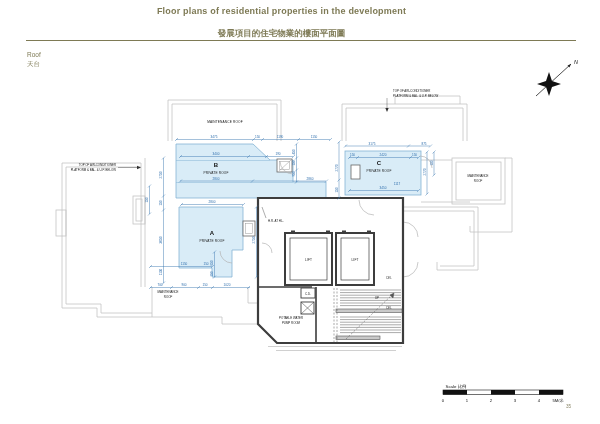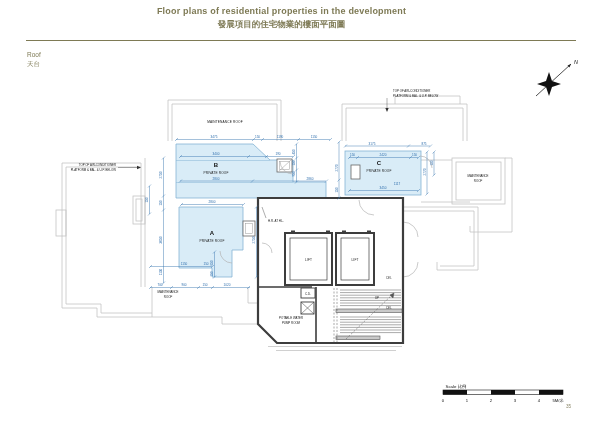--- a/index.html
+++ b/index.html
@@ -1,20 +1,20 @@
 <!DOCTYPE html>
 <html><head>
 <meta charset="utf-8">
 <style>
   html,body{margin:0;padding:0;}
   body{width:600px;height:424px;background:#ffffff;position:relative;overflow:hidden;
        font-family:"Liberation Sans", sans-serif;}
   .hdr{position:absolute;top:6px;left:0;width:563px;text-align:center;}
   .title-en{color:#7e7a55;font-weight:bold;font-size:9px;letter-spacing:.2px;}
-  .title-zh{color:#7e7a55;font-weight:bold;font-size:8.5px;margin-top:3px;}
+  .title-zh{color:#7e7a55;font-weight:bold;font-size:8.5px;margin-top:12px;}
   .rule{position:absolute;top:40px;left:26px;width:550px;height:1px;background:#7e7a55;}
   .floor{position:absolute;top:50px;left:27px;color:#7e7a55;font-size:6.5px;line-height:9px;}
   svg{position:absolute;top:0;left:0;}
   svg text{font-family:"Liberation Sans", sans-serif;}
   .dim{font-size:3.1px;fill:#2f6fad;text-anchor:middle;}
   .lbl{font-size:3.2px;fill:#151515;text-anchor:middle;letter-spacing:.15px;}
   .lblS{font-size:2.9px;fill:#151515;text-anchor:middle;}
   .unit{font-size:6px;font-weight:bold;fill:#111;text-anchor:middle;}
   .ann{font-size:2.9px;fill:#151515;}
   .gray{stroke:#c4c4c4;fill:none;stroke-width:.8;}

